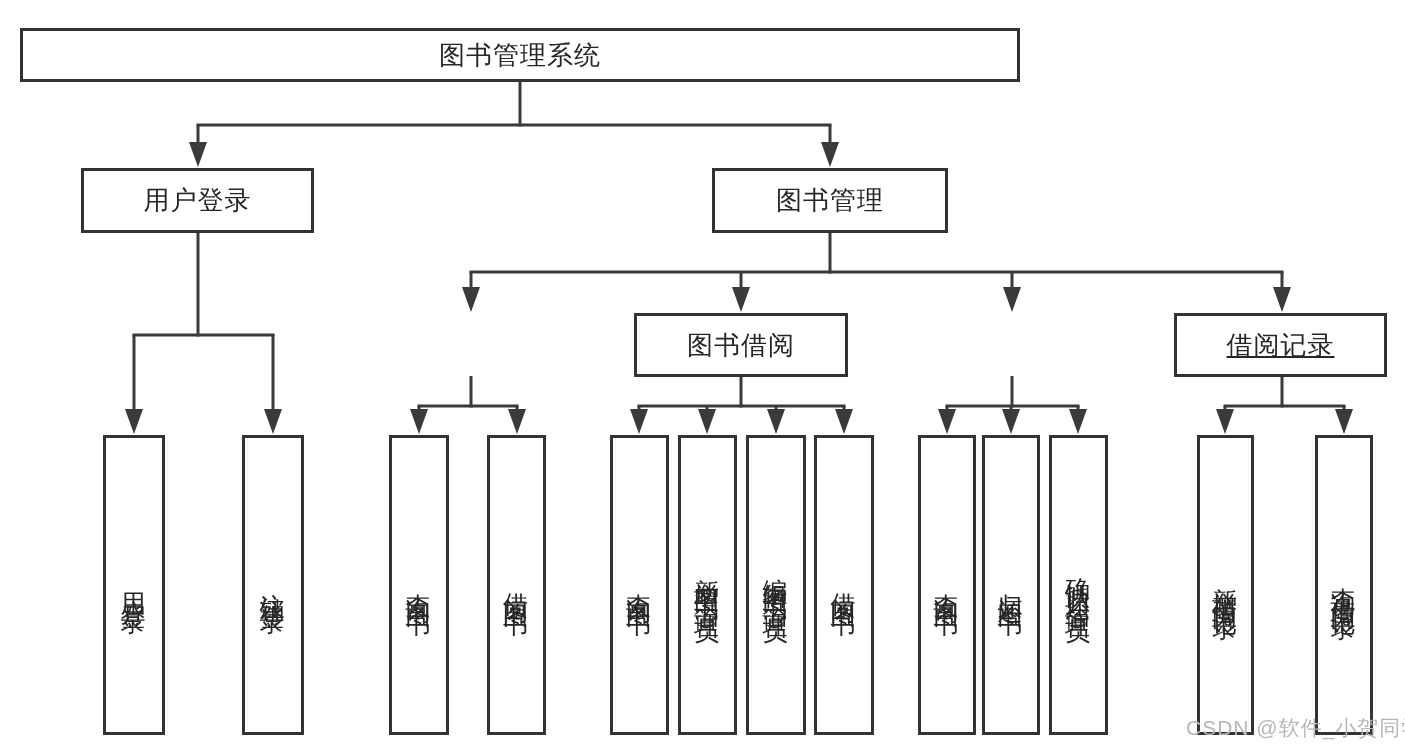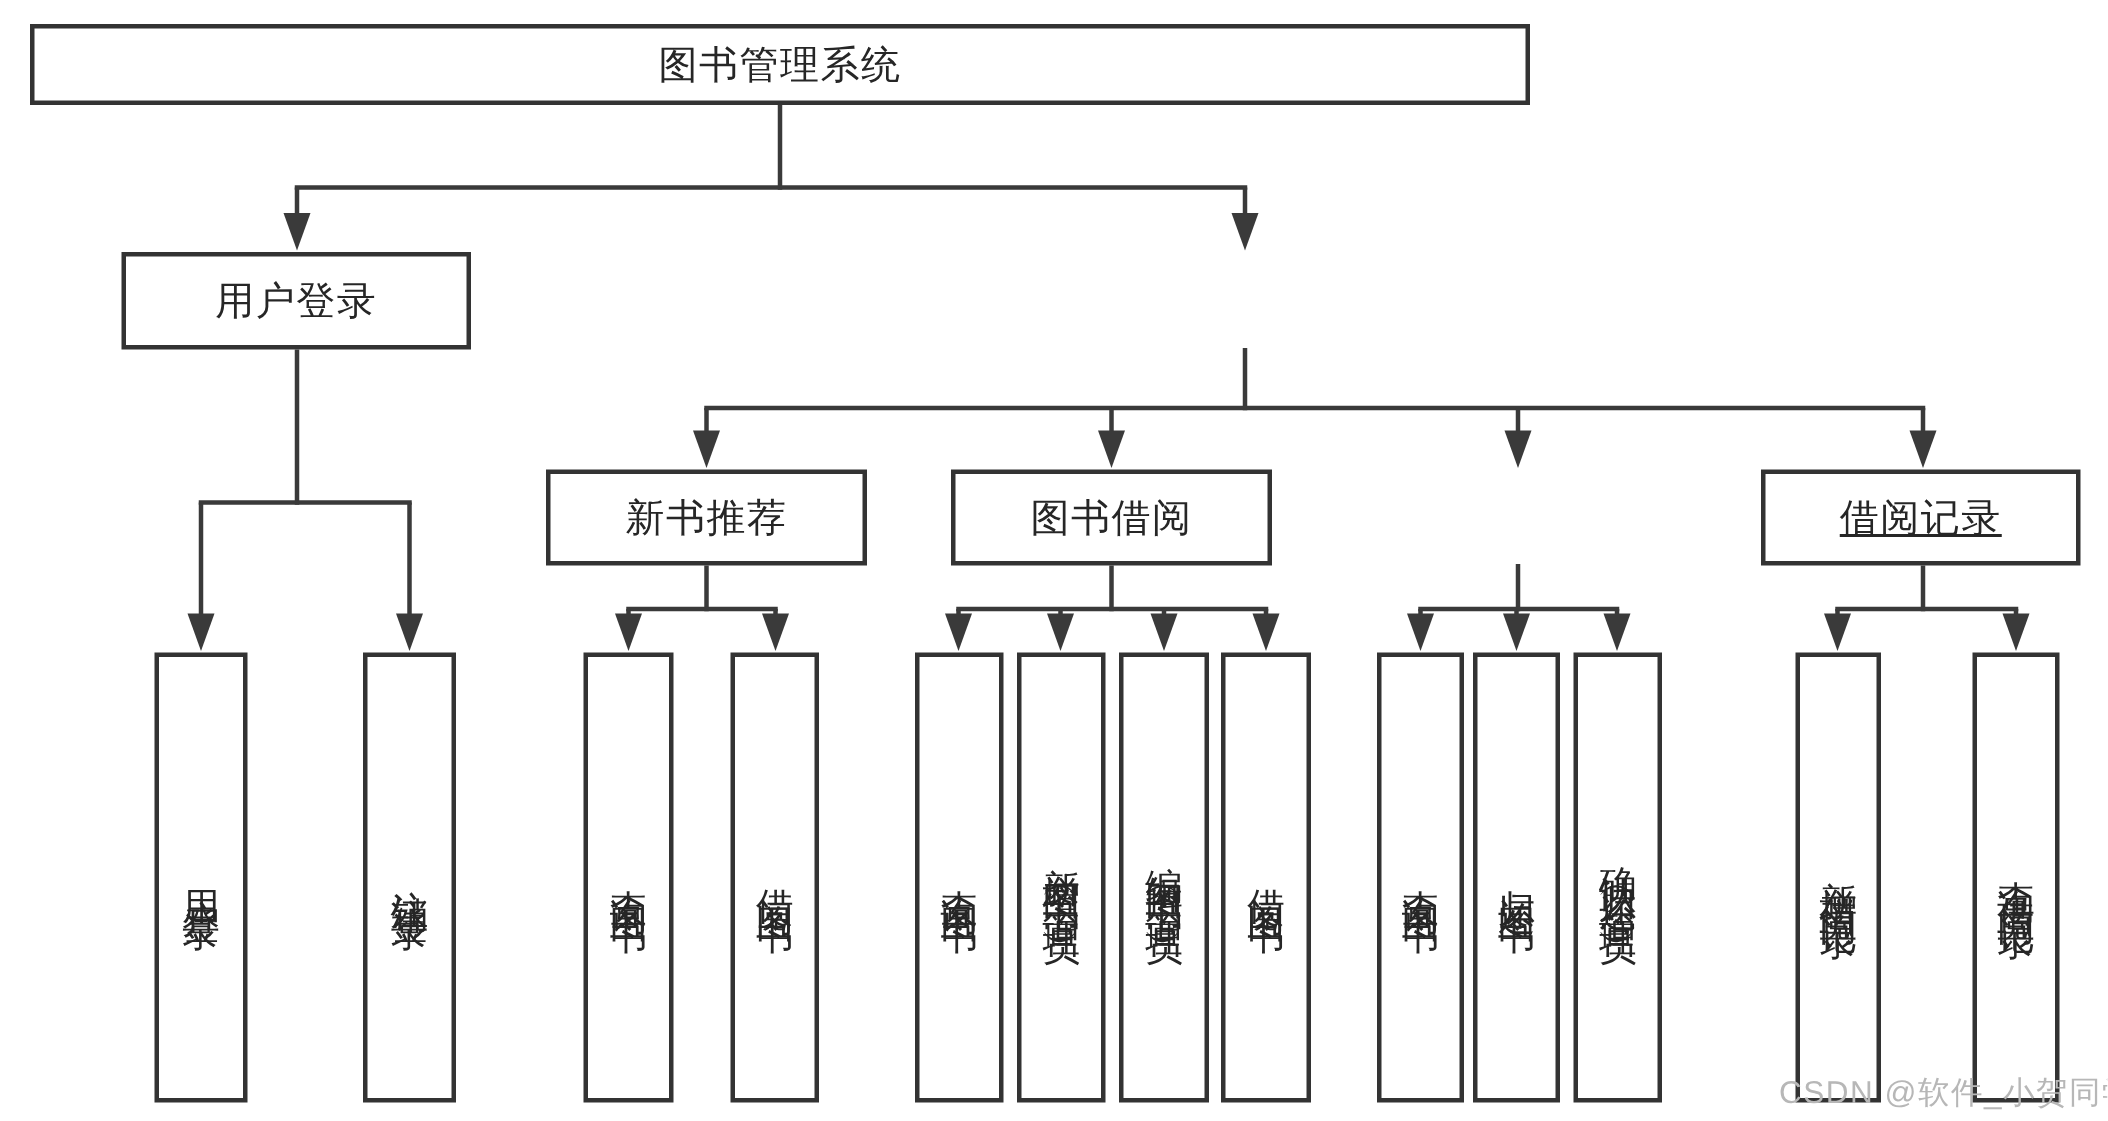--- a/index.html
+++ b/index.html
@@ -129,25 +129,25 @@
       <polygon points="767,409 785,409 776,434"></polygon>
       <polygon points="835,409 853,409 844,434"></polygon>
       <polygon points="938,409 956,409 947,434"></polygon>
       <polygon points="1002,409 1020,409 1011,434"></polygon>
       <polygon points="1069,409 1087,409 1078,434"></polygon>
       <polygon points="1216,409 1234,409 1225,434"></polygon>
       <polygon points="1335,409 1353,409 1344,434"></polygon>
     </g>
   </svg>
 
-  <div class="node" style="left:20px; top:16px; width:1000px; height:54px;">图书管理系统</div>
+  <div class="node" style="left:20px; top:28px; width:1000px; height:54px;">图书管理系统</div>
 
   <div class="node" style="left:81px; top:168px; width:233px; height:65px;">用户登录</div>
+  <div class="node" style="left:712px; top:168px; width:236px; height:65px;">图书管理</div>
 
-  <div class="node" style="left:364px; top:313px; width:214px; height:64px;">新书推荐</div>
   <div class="node" style="left:634px; top:313px; width:214px; height:64px;">图书借阅</div>
   <div class="node" style="left:1174px; top:313px; width:213px; height:64px;text-decoration:underline;">借阅记录</div>
 
   <div class="leaf" style="left:103px; width:62px;">用户登录</div>
   <div class="leaf" style="left:242px; width:62px;">注销登录</div>
 
   <div class="leaf" style="left:389px; width:60px;">查询图书</div>
   <div class="leaf" style="left:487px; width:59px;">借阅图书</div>
 
   <div class="leaf" style="left:610px; width:59px;">查询图书</div>

